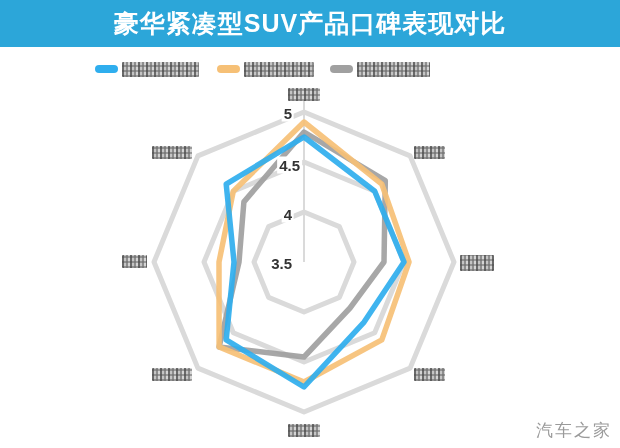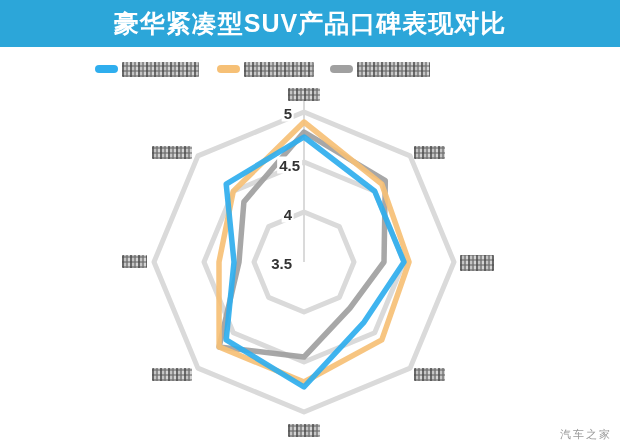--- a/index.html
+++ b/index.html
@@ -41,21 +41,21 @@
   #radar-svg{position:absolute;left:0;top:0;}
   
   .tick-label{
     position:absolute;background:#ffffff;color:#333333;
     font-size:15px;font-weight:bold;line-height:15px;padding:1px 2px;
     transform:translate(-100%,-50%);
   }
   
   #watermark{
     position:absolute;right:8px;bottom:6px;color:#9a9a9a;
-    font-size:11px;letter-spacing:2px;
+    font-size:17px;letter-spacing:2px;
   }
 </style>
 </head>
 <body>
 
 <div id="stage">
 
   <svg id="radar-svg" width="620" height="448">
       <polygon points="304.0,212.0 339.4,226.6 354.0,262.0 339.4,297.4 304.0,312.0 268.6,297.4 254.0,262.0 268.6,226.6" fill="none" stroke="#DADADA" stroke-width="5" stroke-linejoin="round" opacity="1"></polygon>
       <polygon points="304.0,162.0 374.7,191.3 404.0,262.0 374.7,332.7 304.0,362.0 233.3,332.7 204.0,262.0 233.3,191.3" fill="none" stroke="#DADADA" stroke-width="5" stroke-linejoin="round" opacity="1"></polygon>

